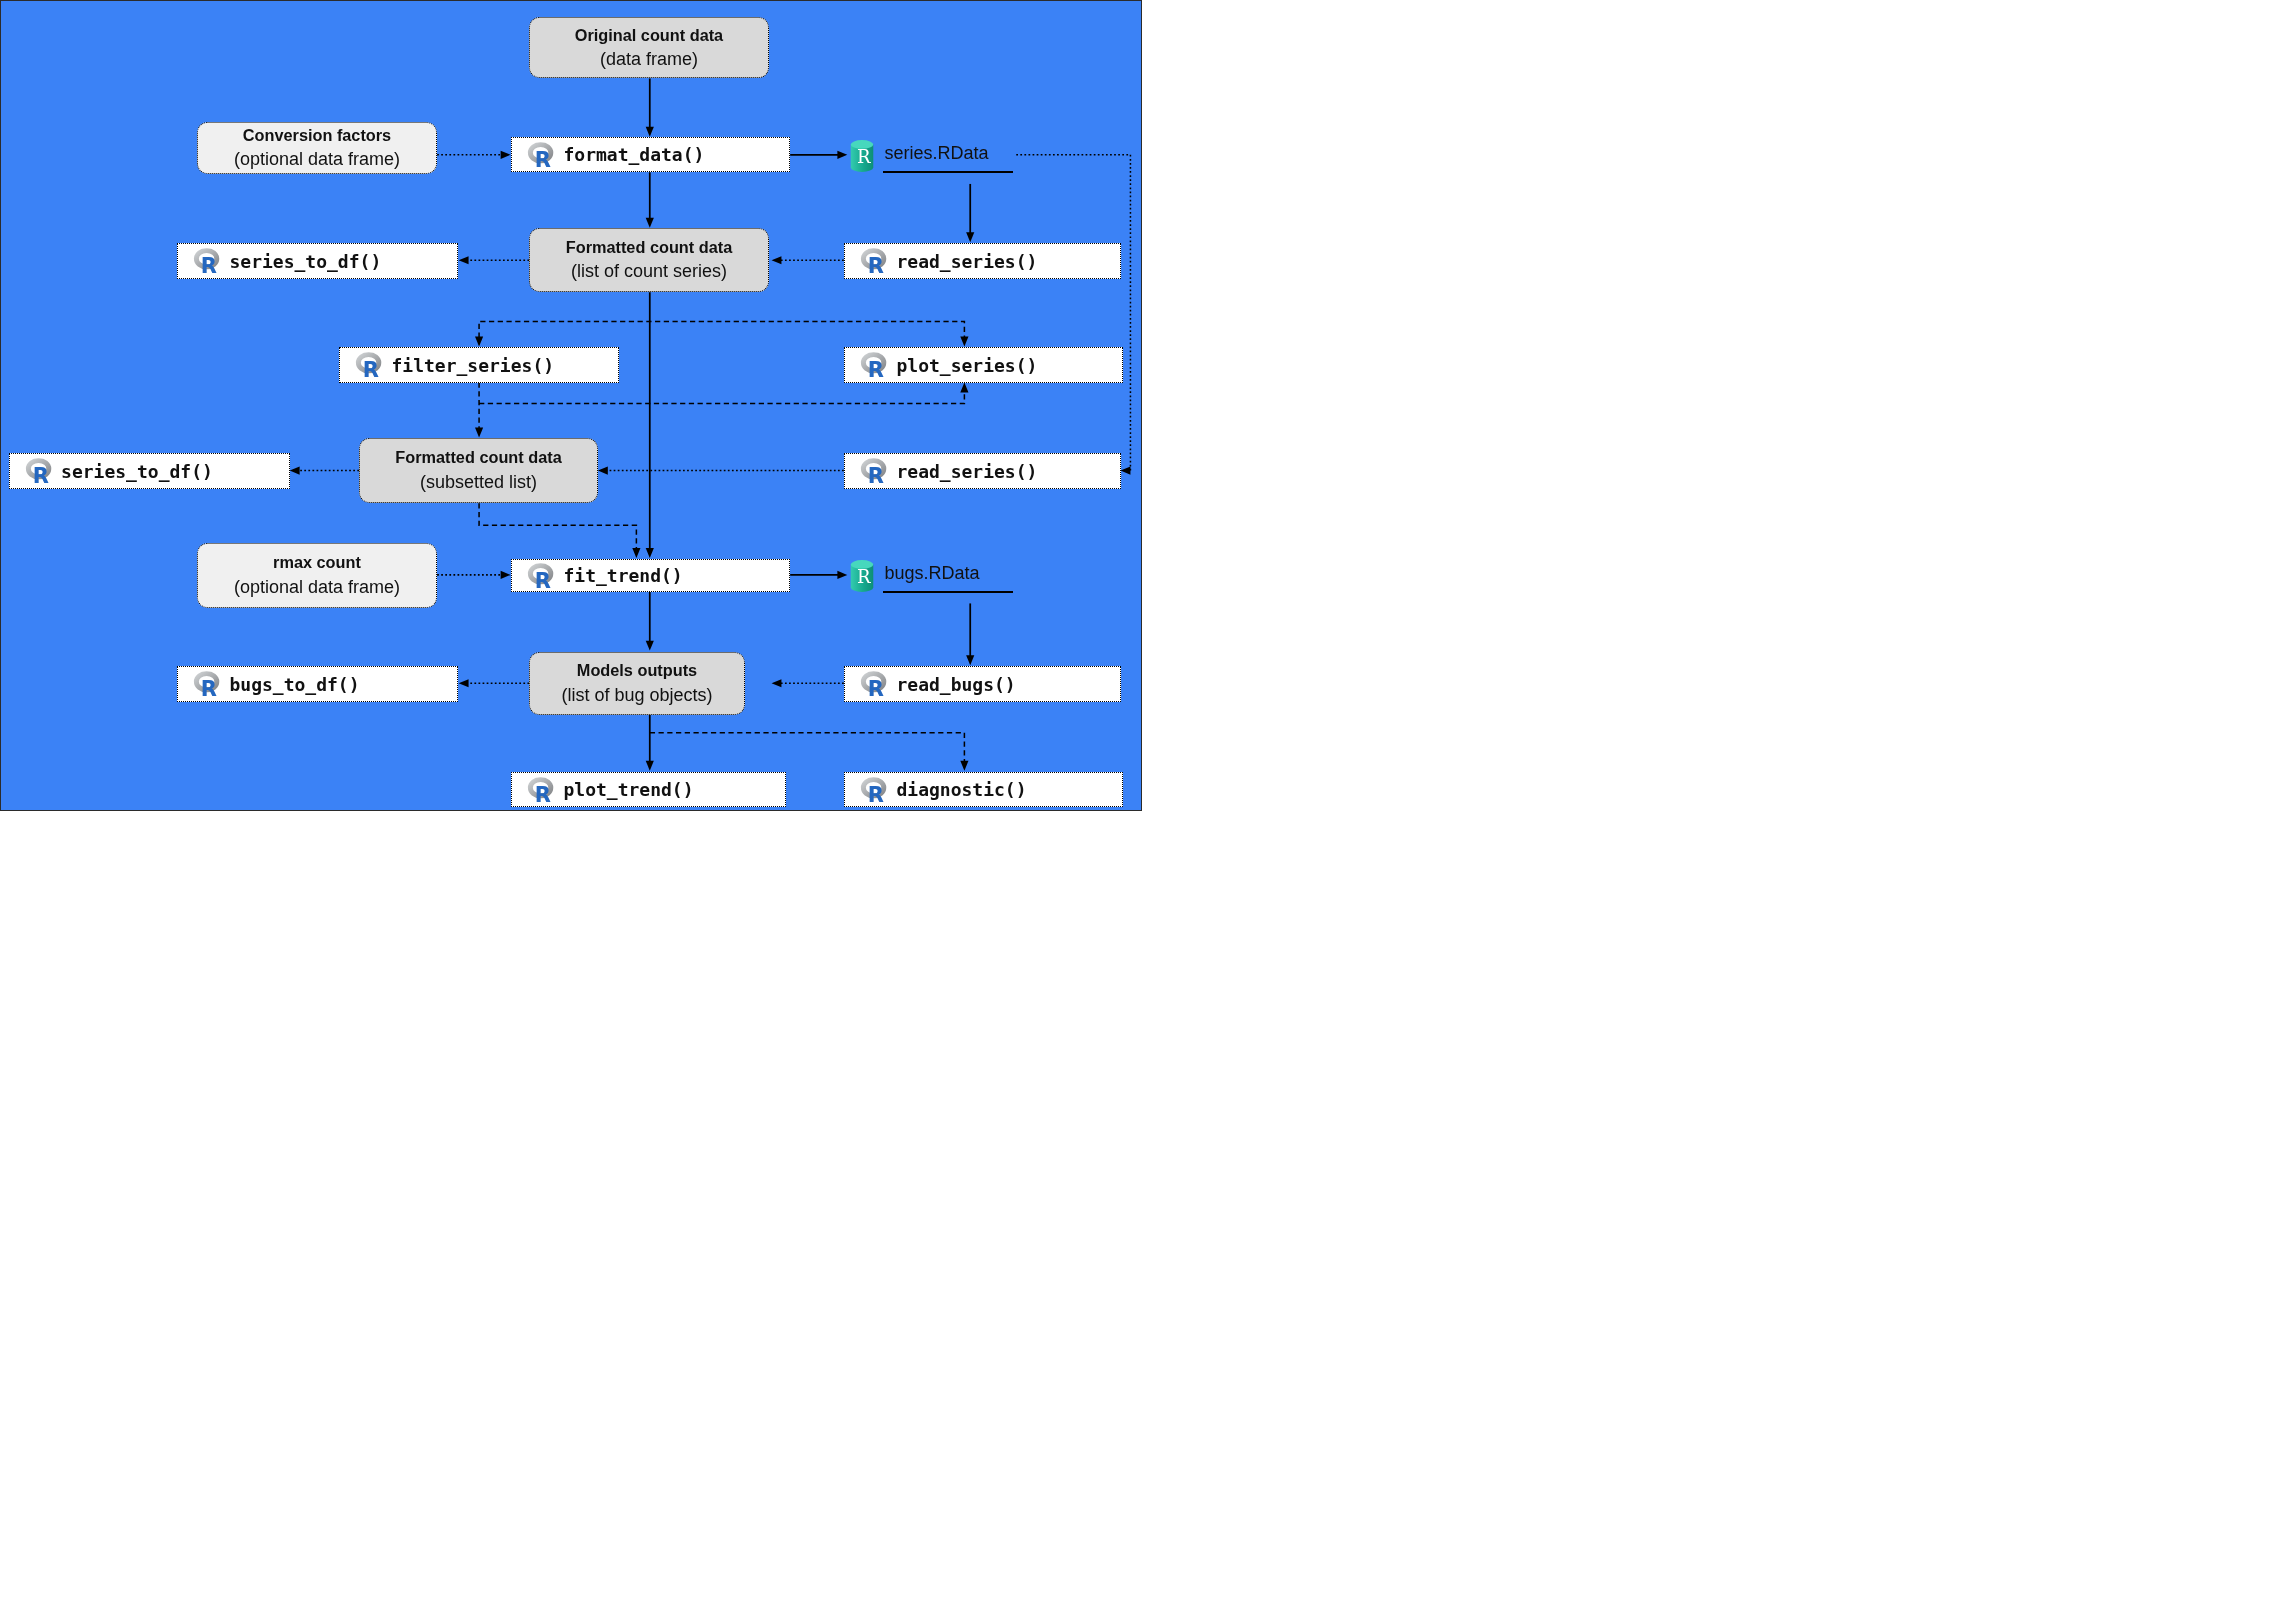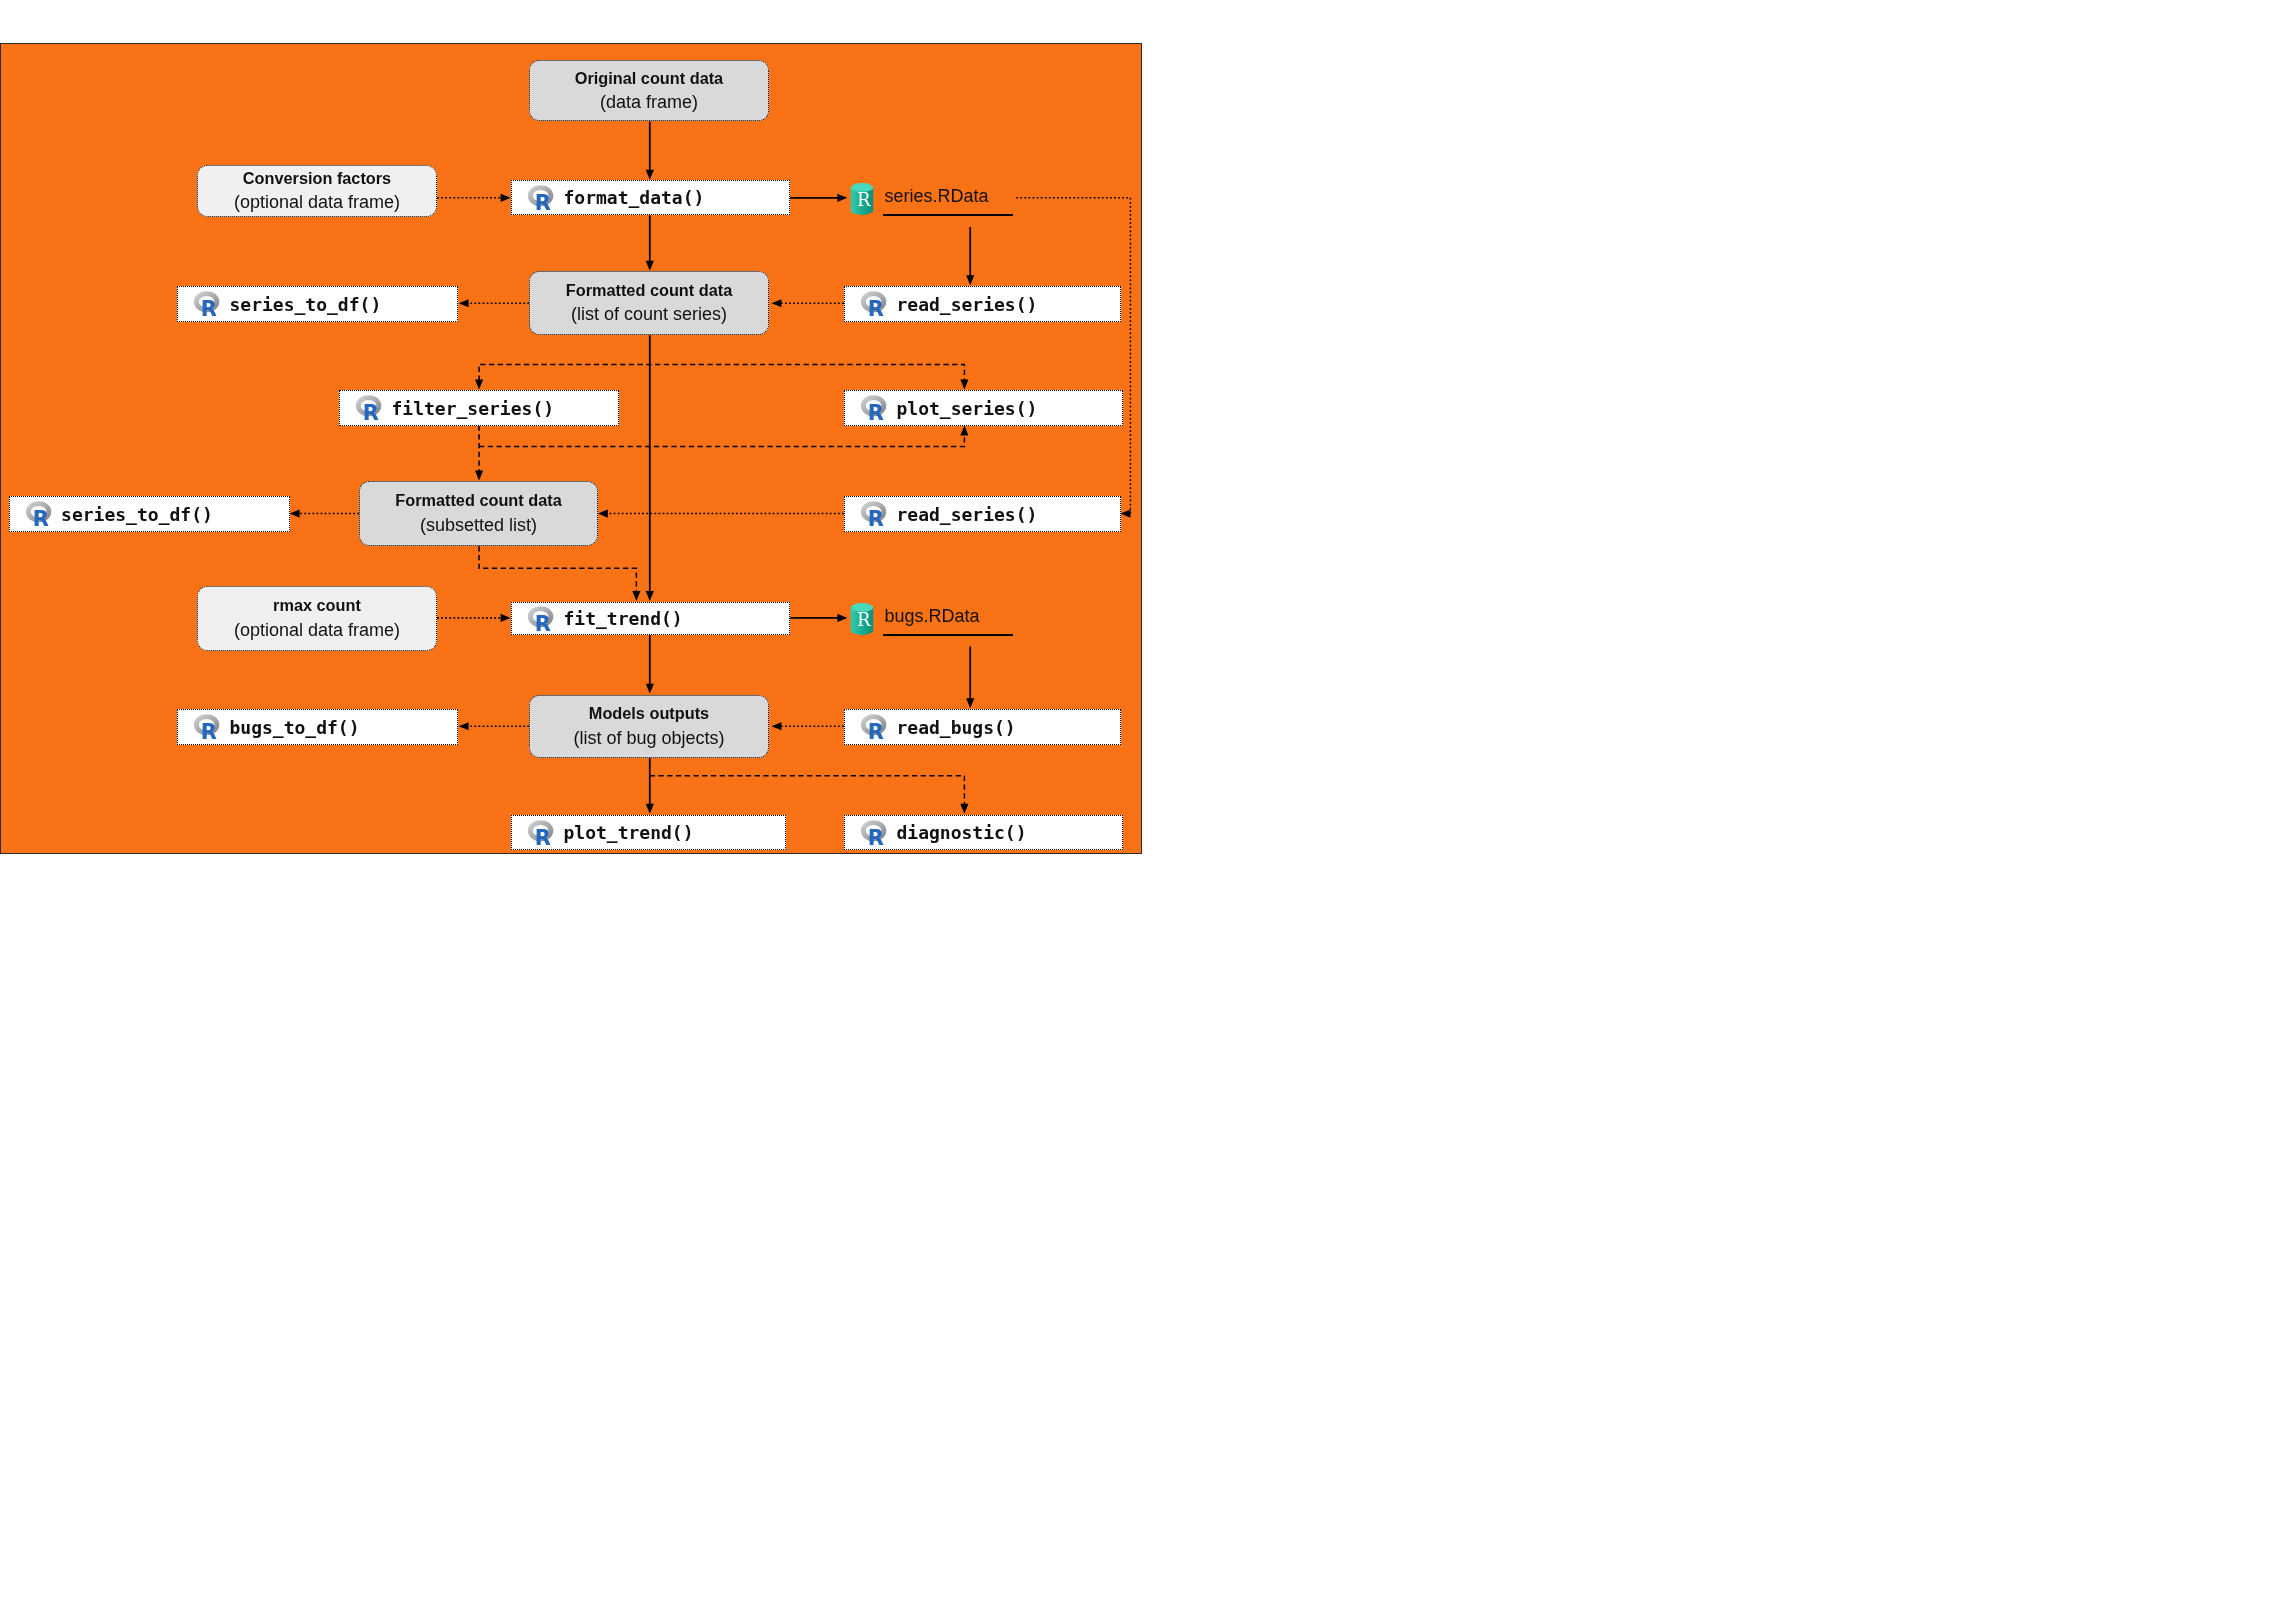--- a/index.html
+++ b/index.html
@@ -1,16 +1,16 @@
 <!DOCTYPE html>
 <html style="font-size:9.3px"><head>
 <meta charset="utf-8">
 <style>
   html,body{margin:0;padding:0;background:#ffffff;font-family:"Liberation Sans",sans-serif;color:#111;}
-  .canvas{position:relative;width:1142px;height:811px;background:#f97316;border:1.2px solid #2b2b2b;box-sizing:border-box;overflow:hidden;margin-top:43px;}
+  .canvas{position:relative;width:1142px;height:811px;background:#3b82f6;border:1.2px solid #2b2b2b;box-sizing:border-box;overflow:hidden;}
   .layer{position:absolute;left:0;top:0;width:1142px;height:811px;}
 
   
   .data-box{position:absolute;border:1.7px dotted #000;border-radius:10.5px;display:flex;flex-direction:column;
             align-items:center;justify-content:center;text-align:center;gap:4.7px;box-sizing:border-box;}
   .data-box.dark{background:#d9d9d9;}
   .data-box.light{background:#f0f0f0;}
   .db-title{font-size:16.3px;font-weight:600;line-height:1.15;}
   .db-sub{font-size:18px;font-weight:400;line-height:1.15;}
 
@@ -218,21 +218,21 @@
     <span class="file-label">bugs.RData</span>
   </div>
 
   <div class="fn-box" style="left:176px;top:665px;width:281px;height:36px">
     <svg class="rlogo" viewBox="0 0 54 44" width="31.5" height="26">
         <use href="#rlogo"></use>
       </svg>
     <span class="fn-label">bugs_to_df()</span>
   </div>
 
-  <div class="data-box dark" style="left:528px;top:651px;width:240px;height:63px">
+  <div class="data-box dark" style="left:528px;top:651px;width:216px;height:63px">
     <div class="db-title">Models outputs</div>
     <div class="db-sub">(list of bug objects)</div>
   </div>
 
   <div class="fn-box" style="left:843px;top:665px;width:277px;height:36px">
     <svg class="rlogo" viewBox="0 0 54 44" width="31.5" height="26">
         <use href="#rlogo"></use>
       </svg>
     <span class="fn-label">read_bugs()</span>
   </div>

